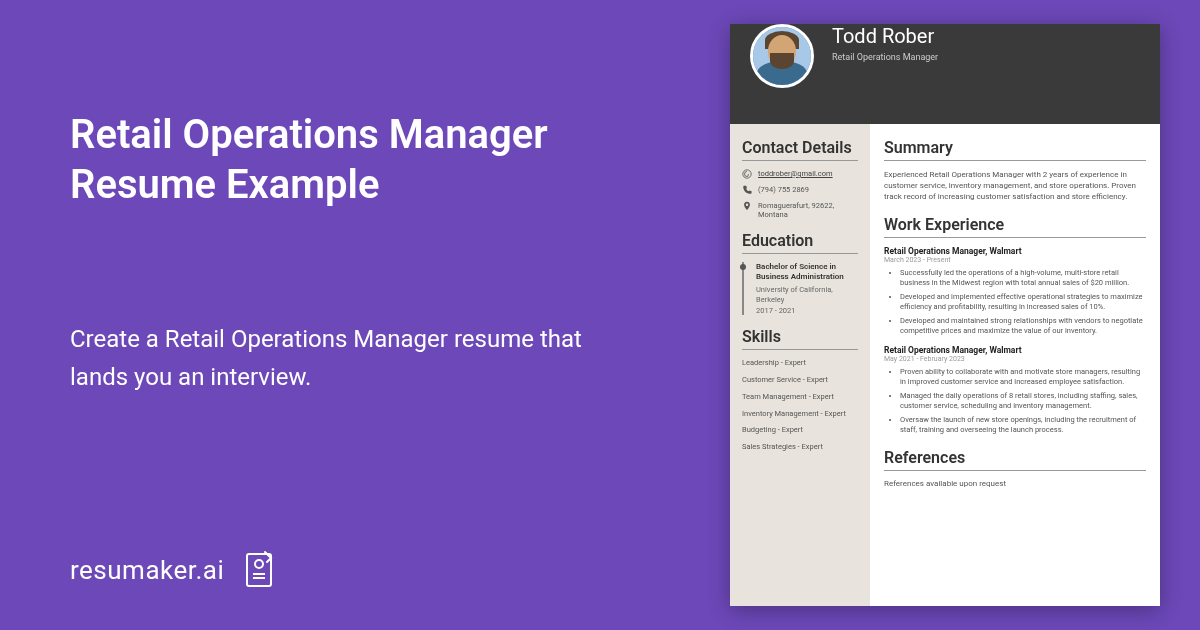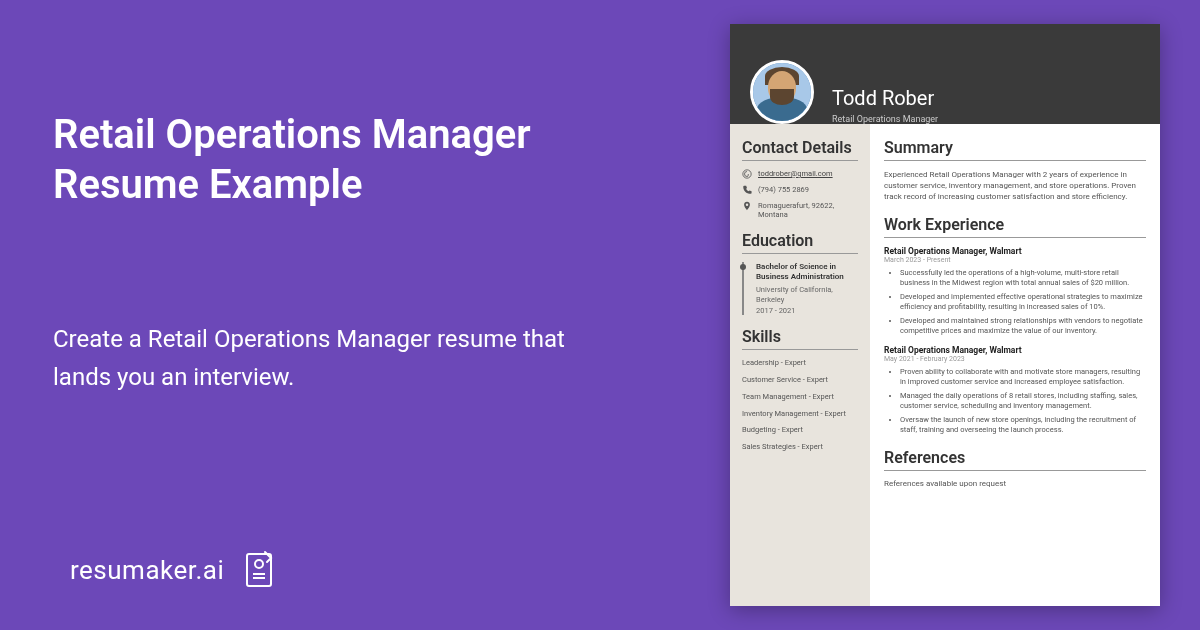--- a/index.html
+++ b/index.html
@@ -6,21 +6,21 @@
 body {
   width: 1200px;
   height: 630px;
   background: #6c48b8;
   font-family: -apple-system, BlinkMacSystemFont, "Segoe UI", Roboto, sans-serif;
   position: relative;
   overflow: hidden;
 }
 .left-panel {
   position: absolute;
-  left: 53px;
+  left: 70px;
   top: 110px;
   width: 560px;
   color: #fff;
 }
 .main-title {
   font-size: 40px;
   font-weight: 600;
   line-height: 1.25;
   margin-bottom: 110px;
 }
@@ -54,21 +54,21 @@
   width: 430px;
   height: 582px;
   background: #fff;
   box-shadow: 0 4px 20px rgba(0,0,0,0.3);
   font-size: 8px;
 }
 .resume-header {
   background: #3a3a3a;
   height: 100px;
   display: flex;
-  align-items: flex-end;
+  align-items: flex-start;
   padding: 0 20px;
   gap: 18px;
 }
 .avatar {
   width: 64px;
   height: 64px;
   border-radius: 50%;
   border: 3px solid #fff;
   background: radial-gradient(circle at 50% 35%, #d4a574 0%, #d4a574 20%, #8b6f47 21%, #8b6f47 40%, #5b8dbf 41%);
   overflow: hidden;

